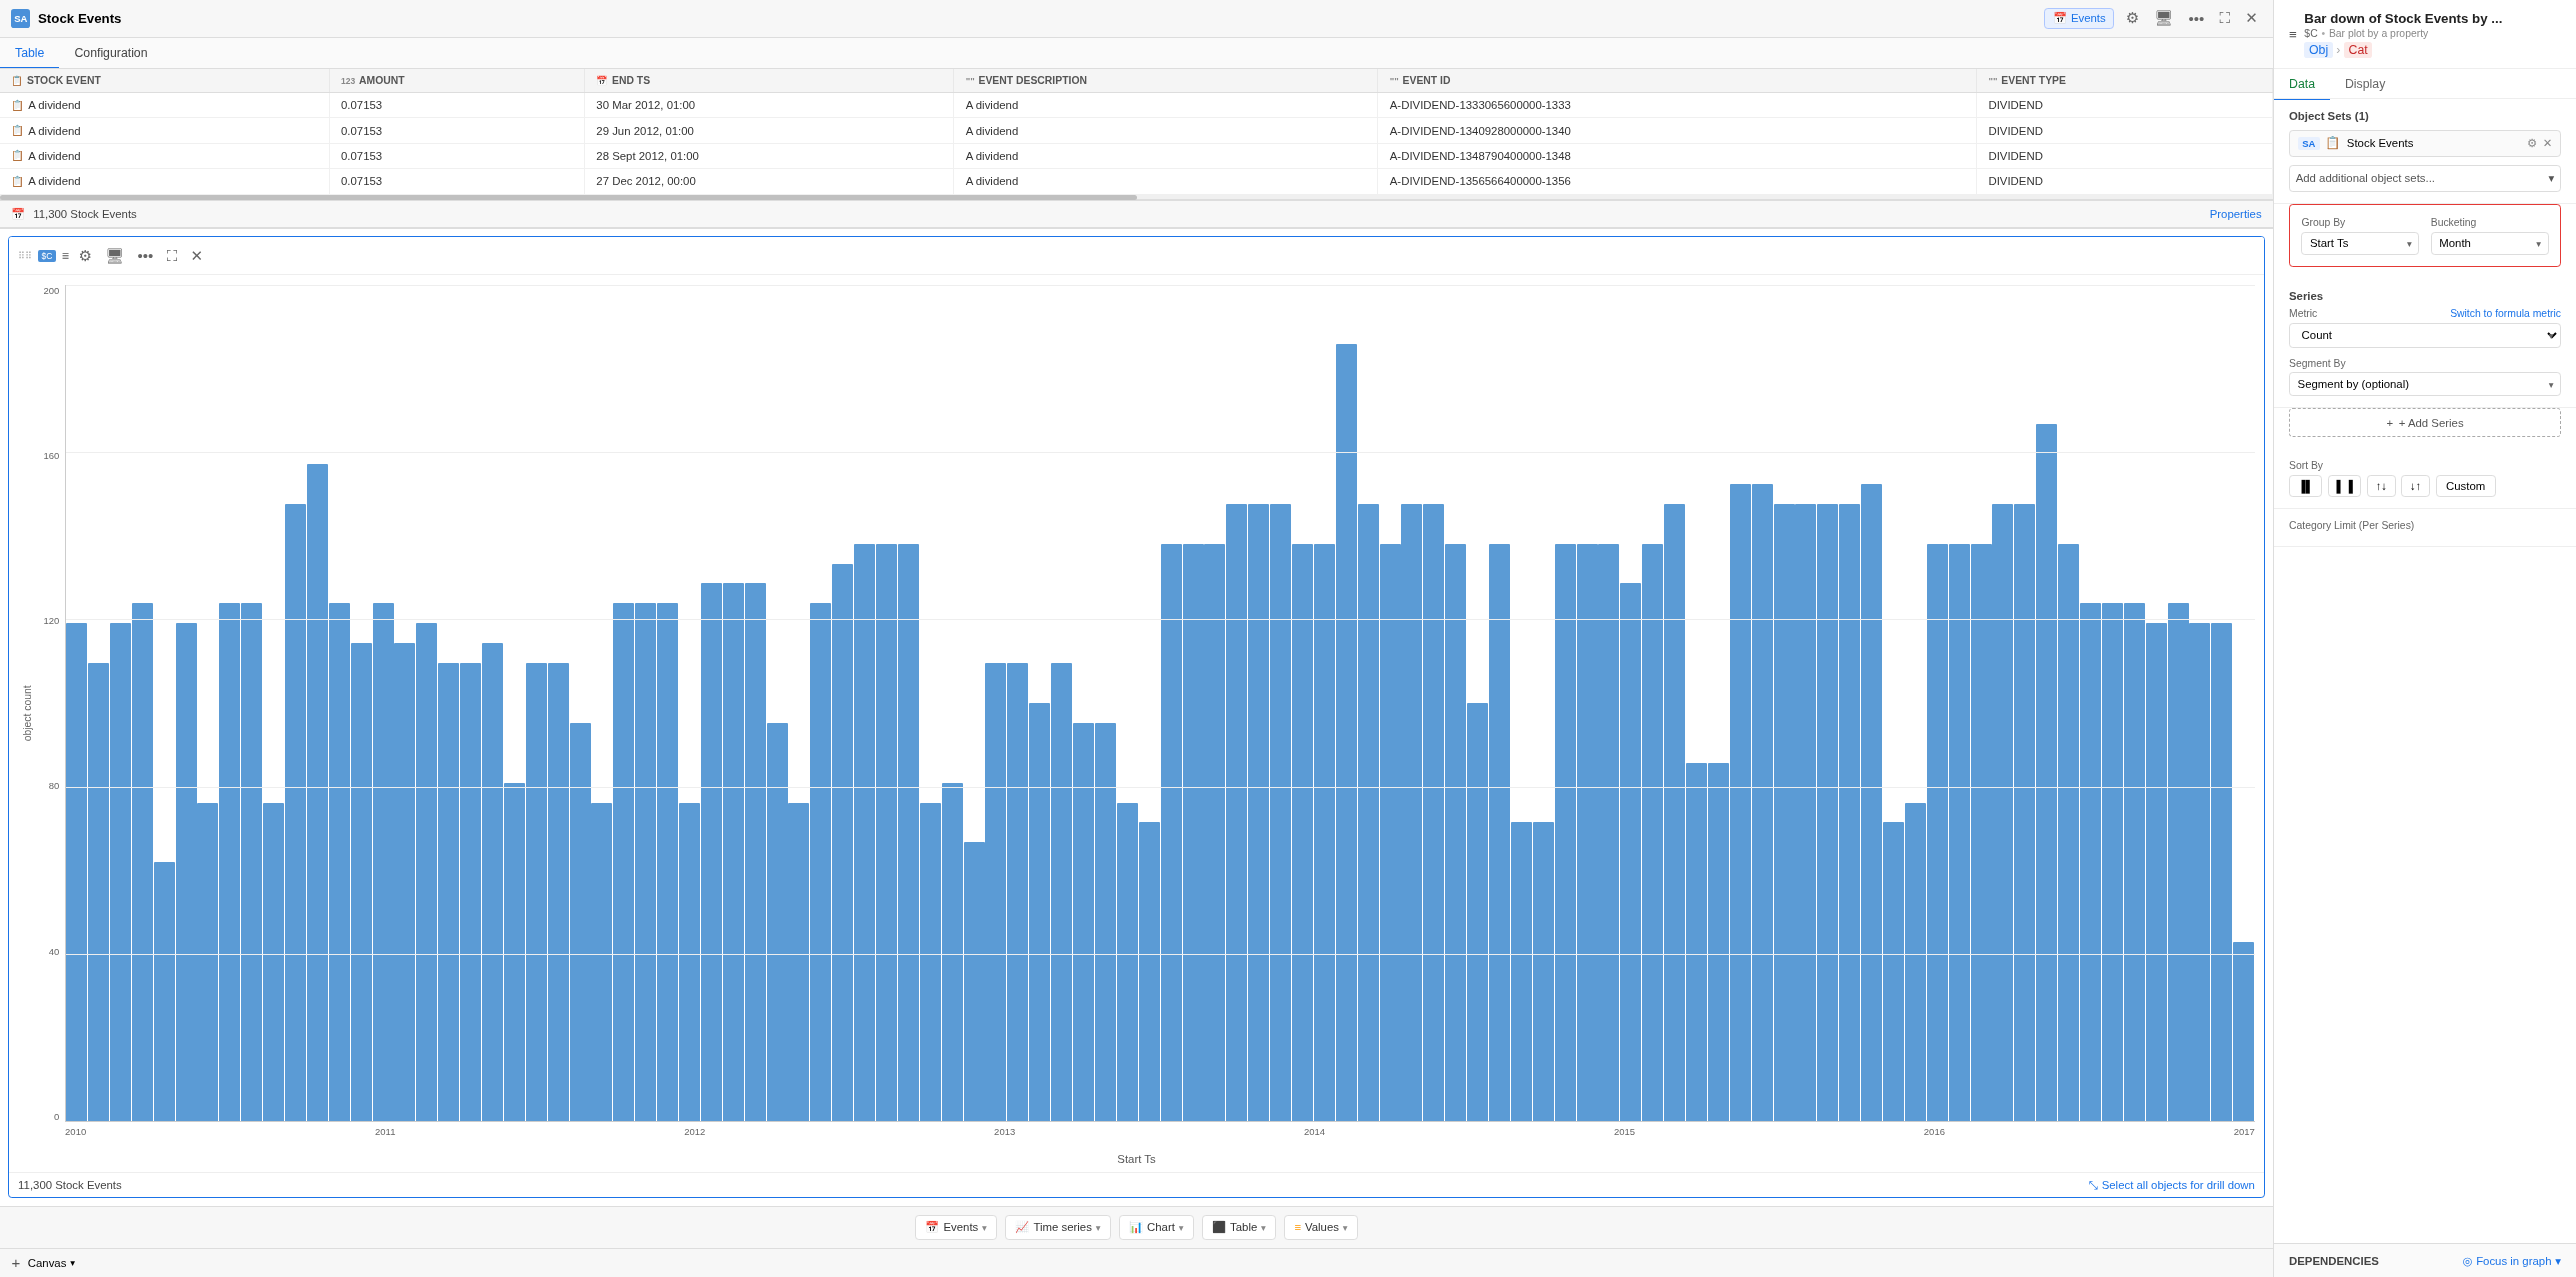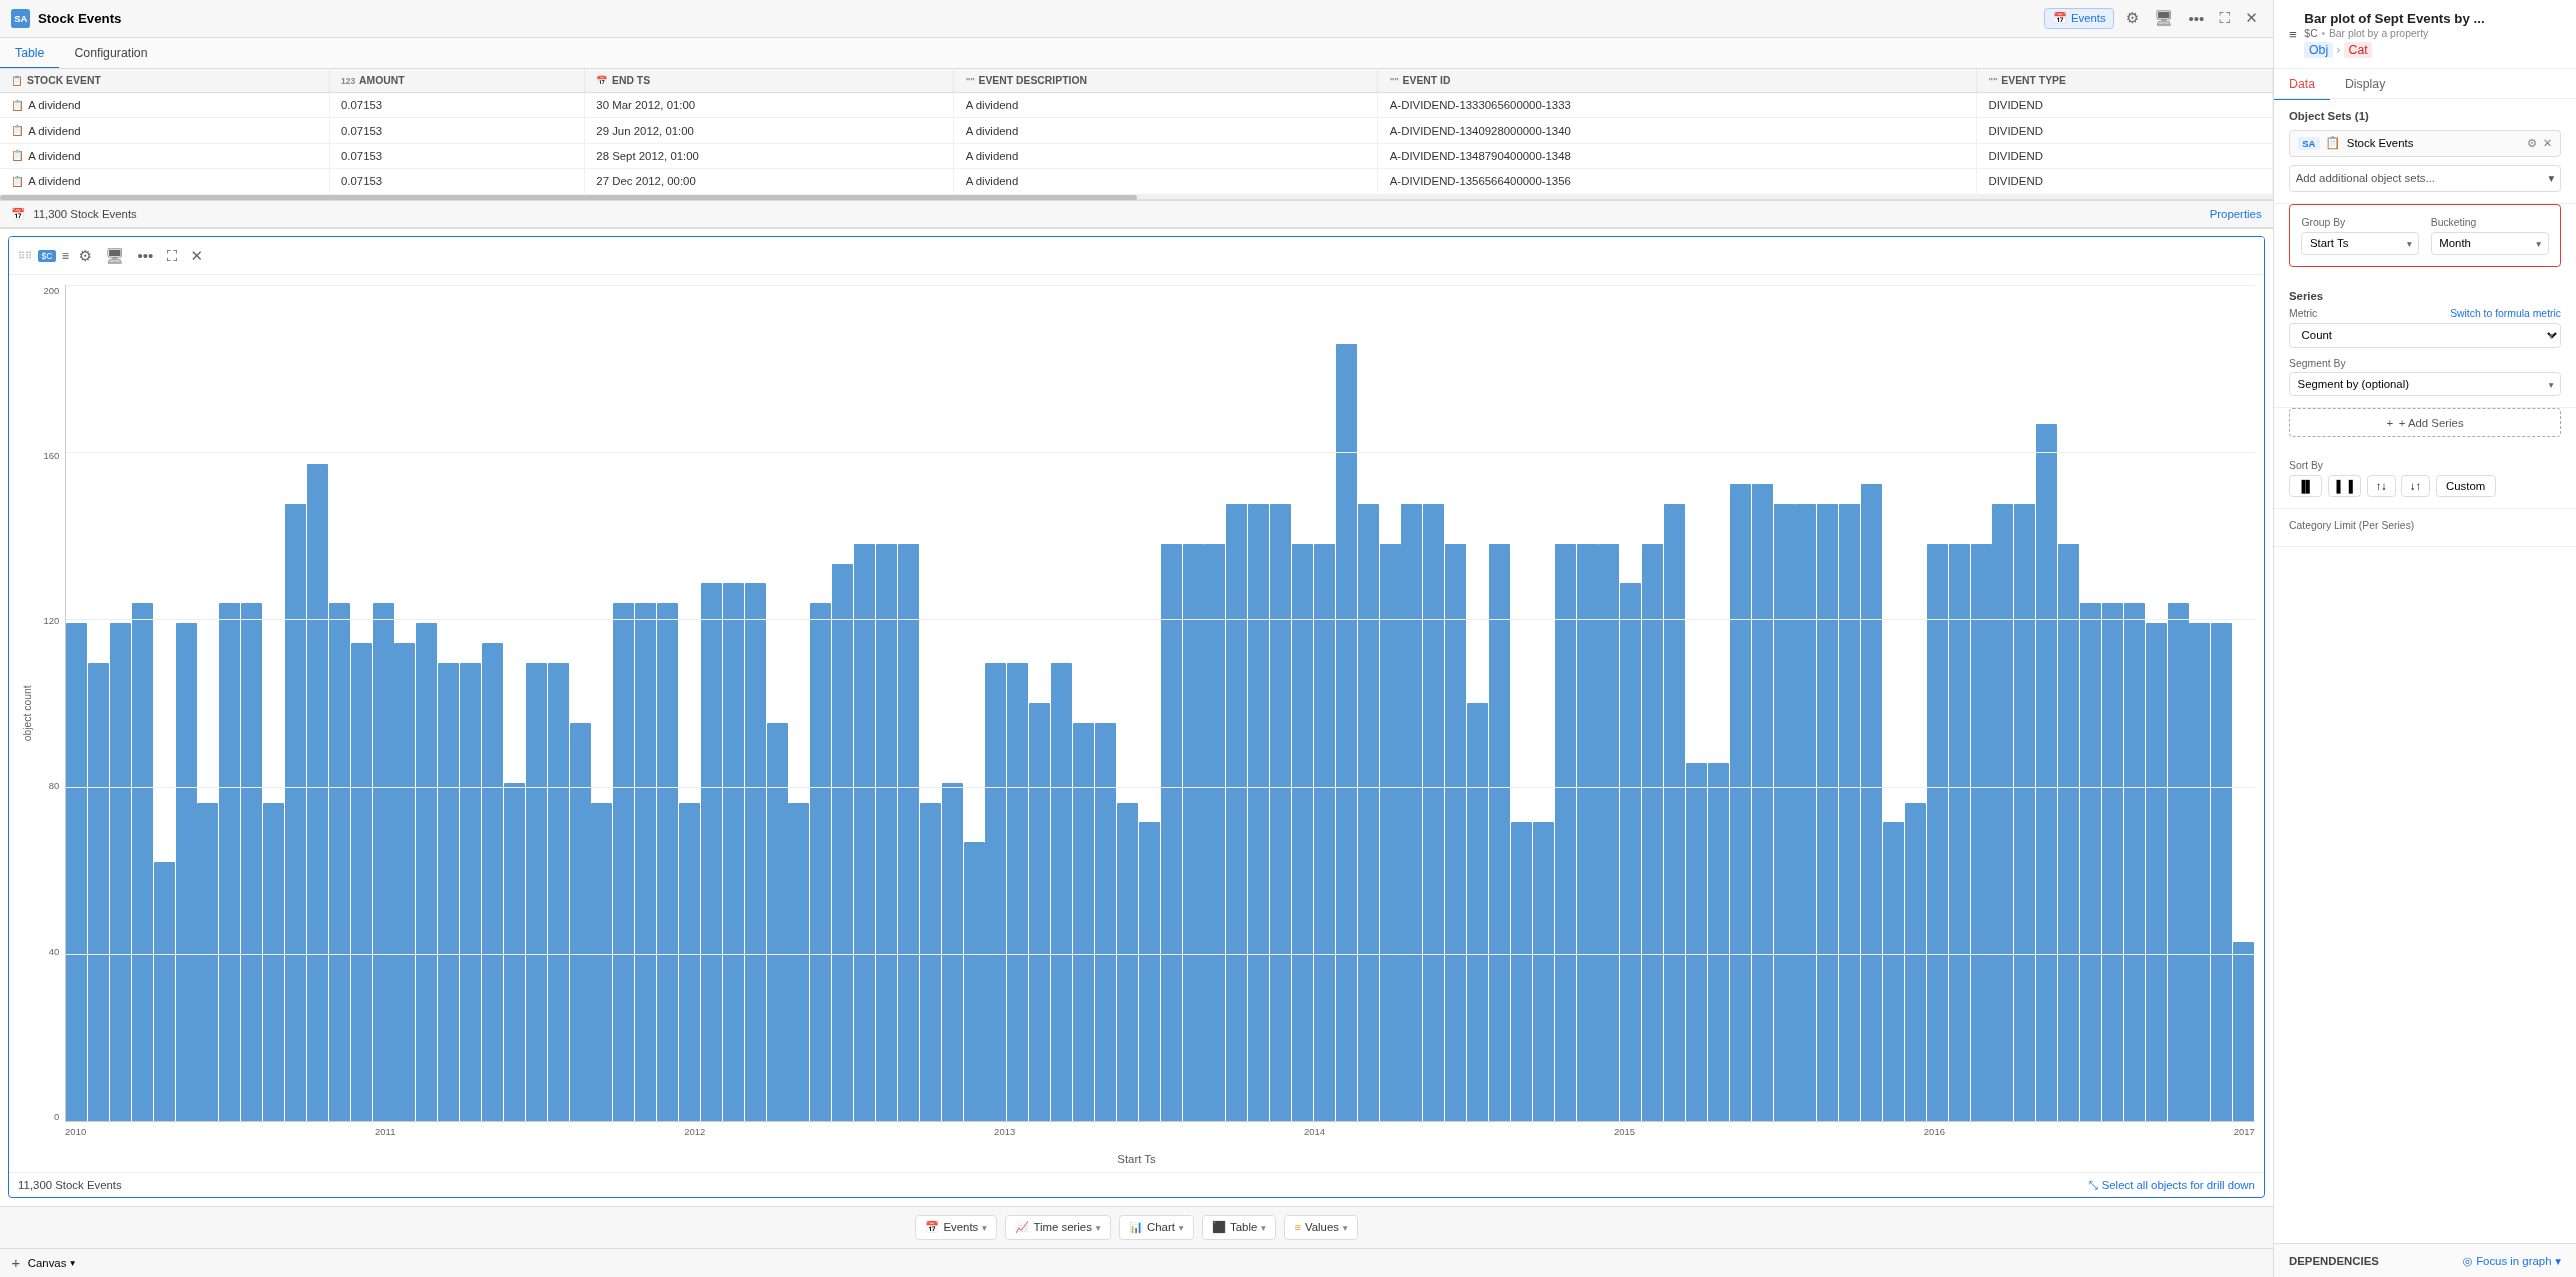--- a/index.html
+++ b/index.html
@@ -60,21 +60,21 @@
     .canvas-btn { display: flex; align-items: center; gap: 3.8px; cursor: pointer; }
     .canvas-chevron { font-size: 9.5px; }
 
     
     .right-sidebar { width: 303px; border-left: 0.9px solid #ddd; background: #fff; display: flex; flex-direction: column; overflow-y: auto; }
     .sidebar-header { padding: 11.4px 15px; border-bottom: 0.9px solid #eee; }
     .sidebar-title { font-size: 13.3px; font-weight: 600; color: #222; }
     .sidebar-subtitle { font-size: 10.4px; color: #888; margin-top: 1.9px; display: flex; align-items: center; gap: 3.8px; }
     .sidebar-tabs { display: flex; border-bottom: 1.9px solid #eee; }
     .sidebar-tab { padding: 7.6px 15px; cursor: pointer; font-size: 12.3px; color: #666; border-bottom: 1.9px solid transparent; margin-bottom: -1.9px; }
-    .sidebar-tab.active { color: #ef4444; border-bottom-color: #1a73e8; font-weight: 500; }
+    .sidebar-tab.active { color: #15803d; border-bottom-color: #1a73e8; font-weight: 500; }
     .sidebar-section { padding: 11.4px 15px; border-bottom: 0.9px solid #eee; }
     .sidebar-section-title { font-size: 11.4px; font-weight: 600; color: #444; margin-bottom: 7.6px; }
     .object-set-row { display: flex; align-items: center; gap: 5.7px; padding: 5.7px 7.6px; border: 0.9px solid #ddd; border-radius: 3.8px; background: #fafafa; }
     .object-set-name { flex: 1; font-size: 11.4px; }
     .object-set-icon { color: #888; cursor: pointer; font-size: 11.4px; }
     .add-object-btn { width: 100%; padding: 5.7px; border: 0.9px solid #ddd; border-radius: 3.8px; background: white; color: #555; text-align: left; font-size: 11.4px; cursor: pointer; margin-top: 7.6px; display: flex; align-items: center; justify-content: space-between; }
 
     
     .group-by-section { margin: 0 15px 0; padding: 11.4px; border: 1.9px solid #e53935; border-radius: 3.8px; background: #fff; }
     .group-by-row { display: flex; gap: 11.4px; }
@@ -403,21 +403,21 @@
     </div>
   </div>
 </div>
 
 <div class="right-sidebar">
 
   <div class="sidebar-header">
     <div style="display:flex; align-items:center; gap:7.6px;">
       <span style="color:#555; font-size:13.3px;">≡</span>
       <div>
-        <div class="sidebar-title">Bar plot of Sept Events by ...</div>
+        <div class="sidebar-title">Bar down of Stock Events by ...</div>
         <div class="sidebar-subtitle">
           <span style="font-size:10.4px;color:#666;">$C</span>
           <span style="color:#aaa;">•</span>
           <span>Bar plot by a property</span>
         </div>
         <div style="margin-top:3.8px;">
           <span class="tag-obj">Obj</span>
           <span class="tag-arrow">›</span>
           <span class="tag-cat">Cat</span>
         </div>

